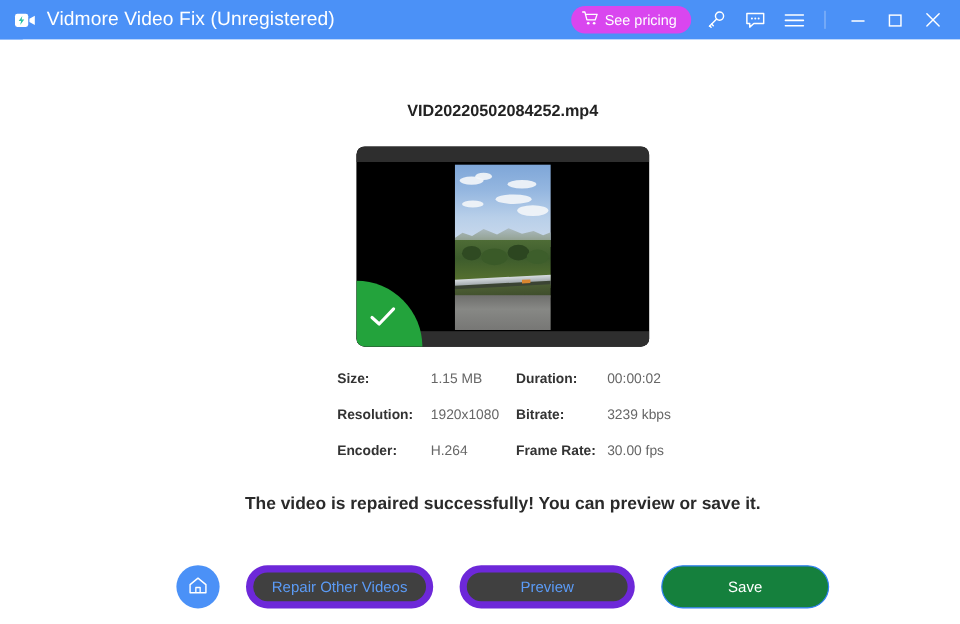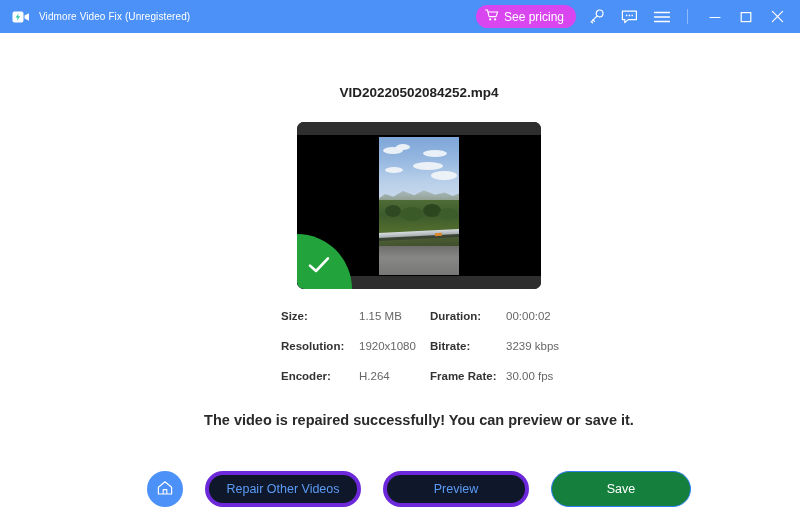--- a/index.html
+++ b/index.html
@@ -18,21 +18,21 @@
     background: #4b91f7;
     display: flex; align-items: center;
   }
   #app-logo {
     margin-left: 12px; width: 18px; height: 18px;
     display: flex; align-items: center; justify-content: center;
   }
   #app-title {
     margin-left: 9px;
     color: #ffffff;
-    font-size: 10px;
+    font-size: 16px;
     letter-spacing: .1px;
     white-space: nowrap;
   }
   #titlebar-right {
     margin-left: auto;
     display: flex; align-items: center;
     height: 100%;
     padding-right: 10px;
   }
   #pricing-button {
@@ -215,22 +215,22 @@
   }
   .pill {
     height: 36px;
     border-radius: 18px;
     font-size: 12.5px;
     font-family: "Liberation Sans", sans-serif;
     display: flex; align-items: center; justify-content: center;
     cursor: pointer;
   }
   .pill.outline {
-    background: #0f172a;
-    border: 4px solid #6d28d9;
+    background: #404040;
+    border: 6px solid #6d28d9;
     color: #5b9bf6;
   }
   .pill.filled {
     background: #15803d;
     border: 1px solid #2f80f5;
     color: #ffffff;
   }
   #repair-other-button { width: 156px; }
   #preview-button { width: 146px; }
   #save-button { width: 140px; }

